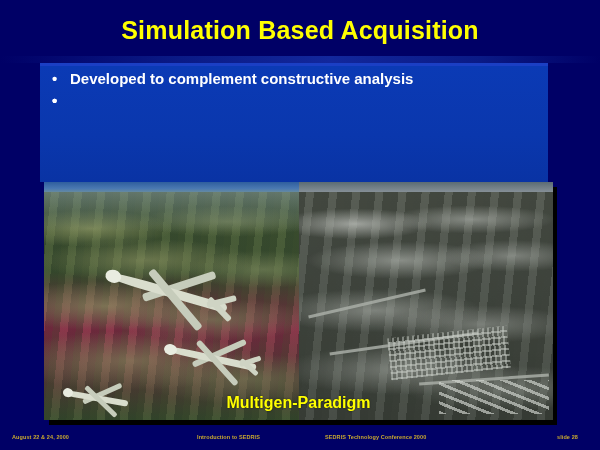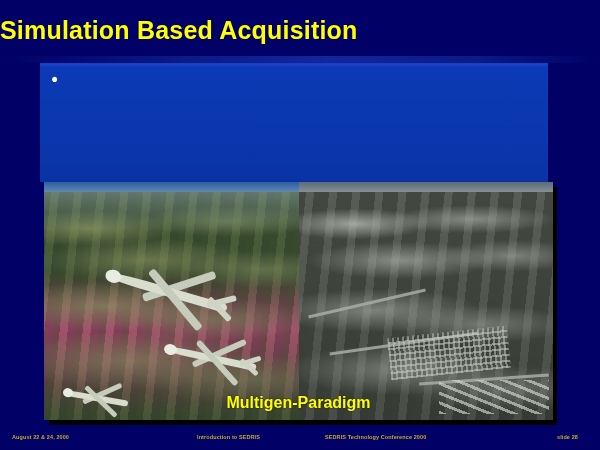--- a/index.html
+++ b/index.html
@@ -21,20 +21,21 @@
   #title-band {
     position: absolute;
     left: 0; top: 0;
     width: 600px; height: 56px;
     background: #000066;
   }
   #slide-title {
     position: absolute;
     left: 0; top: 16px;
     width: 600px;
+    text-align: center;
     color: #ffff00;
     font-size: 25px;
     font-weight: bold;
     letter-spacing: 0.2px;
     line-height: 28px;
     white-space: nowrap;
   }
   
   #title-rule {
     position: absolute;
@@ -86,21 +87,21 @@
     position: absolute;
     left: 49px; top: 187px;
     width: 508px; height: 238px;
     background: #000000;
   }
   #image-block {
     position: absolute;
     left: 44px; top: 182px;
     width: 509px; height: 238px;
     overflow: hidden;
-    background: #ec4899;
+    background: #be185d;
   }
   .img-half {
     position: absolute;
     top: 0;
     width: 50%;
     height: 100%;
     overflow: hidden;
   }
   #img-otw { left: 0; }
   #img-ir  { left: 50%; }
@@ -247,20 +248,21 @@
   <div id="title-band"></div>
   <div id="slide-title">Simulation Based Acquisition</div>
   <div id="title-rule"></div>
   <div id="title-rule2"></div>
 
   <div id="bullet-panel"></div>
 
   <ul id="bullet-list">
     <li>
       <span class="dot">•</span>
+      <span>Developed to complement constructive analysis</span>
     </li>
     <li>
       <span class="dot">•</span>
     </li>
     <li>
       <span class="dot">•</span>
     </li>
   </ul>
 
   <div id="image-shadow"></div>

